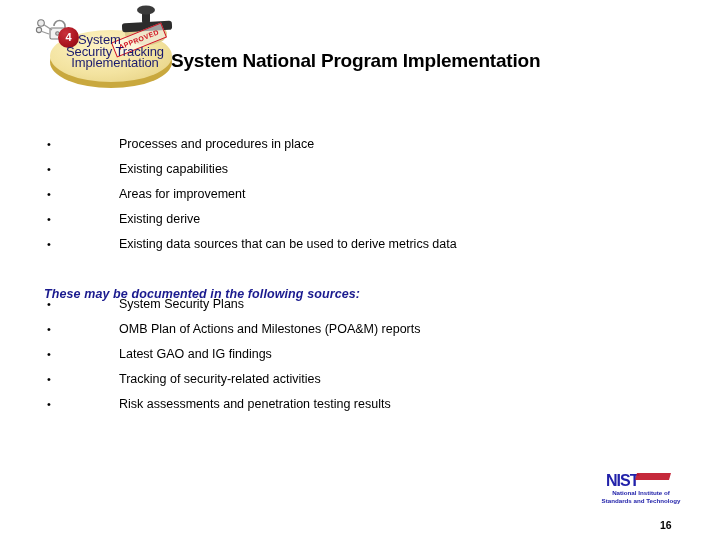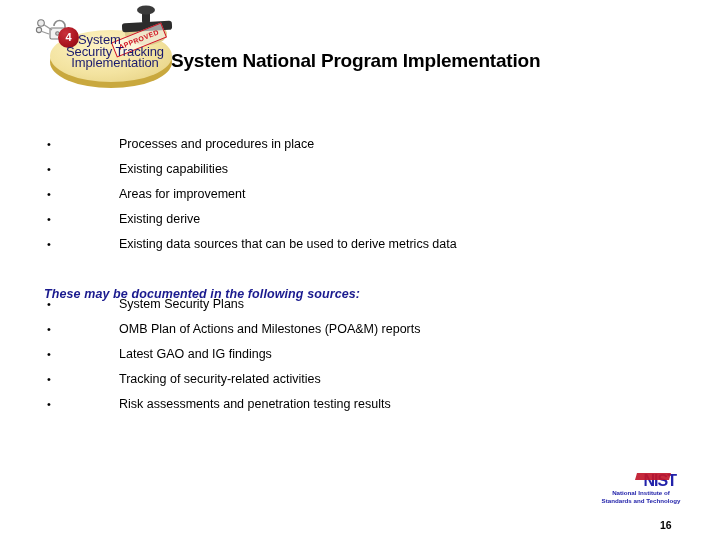--- a/index.html
+++ b/index.html
@@ -181,21 +181,21 @@
   #nist-wordmark {
     position: absolute;
     left: 14px;
     top: 0px;
     width: 70px;
     height: 17px;
     color: #2222aa;
     font-size: 16px;
     font-weight: bold;
     letter-spacing: -1px;
-    text-align: right;
+    text-align: left;
     line-height: 17px;
   }
   #nist-swoosh {
     position: absolute;
     left: 44px;
     top: 1px;
     width: 34px;
     height: 7px;
     background: #c0172a;
     transform: skewX(-16deg);

